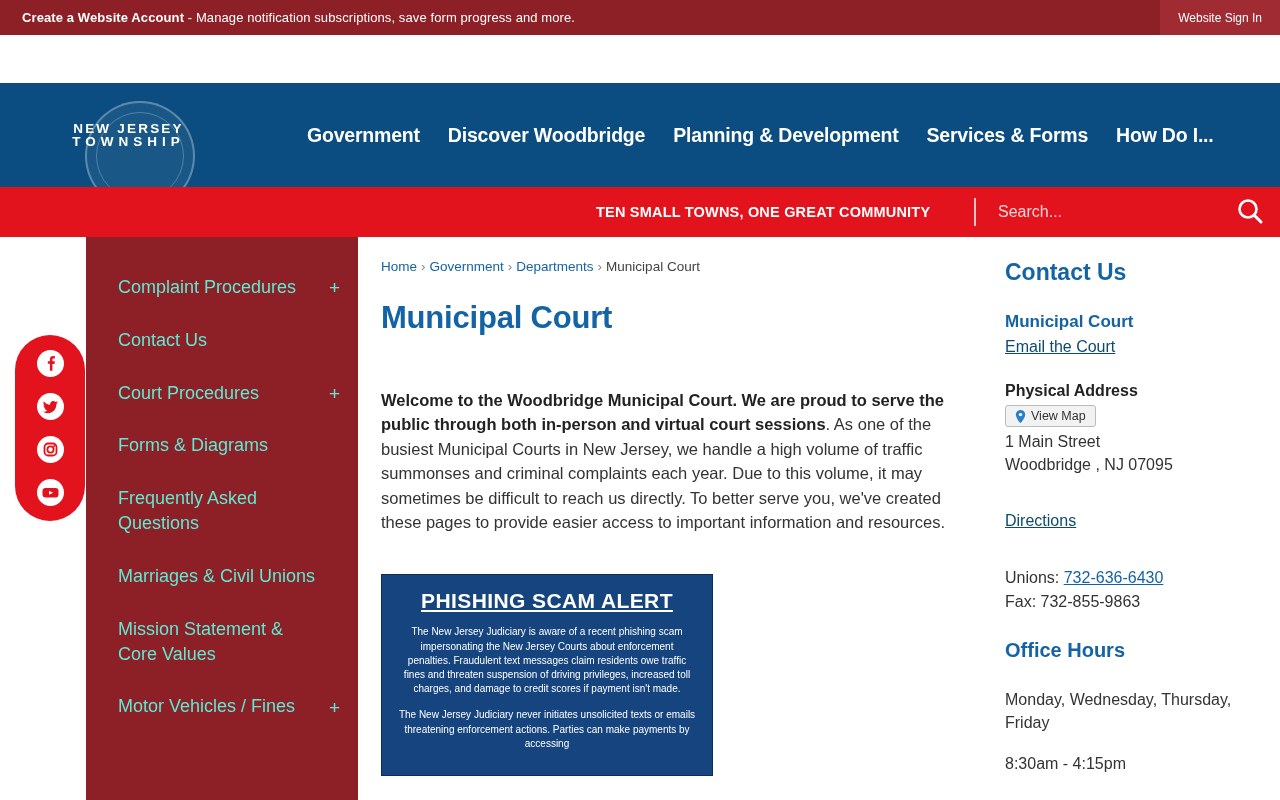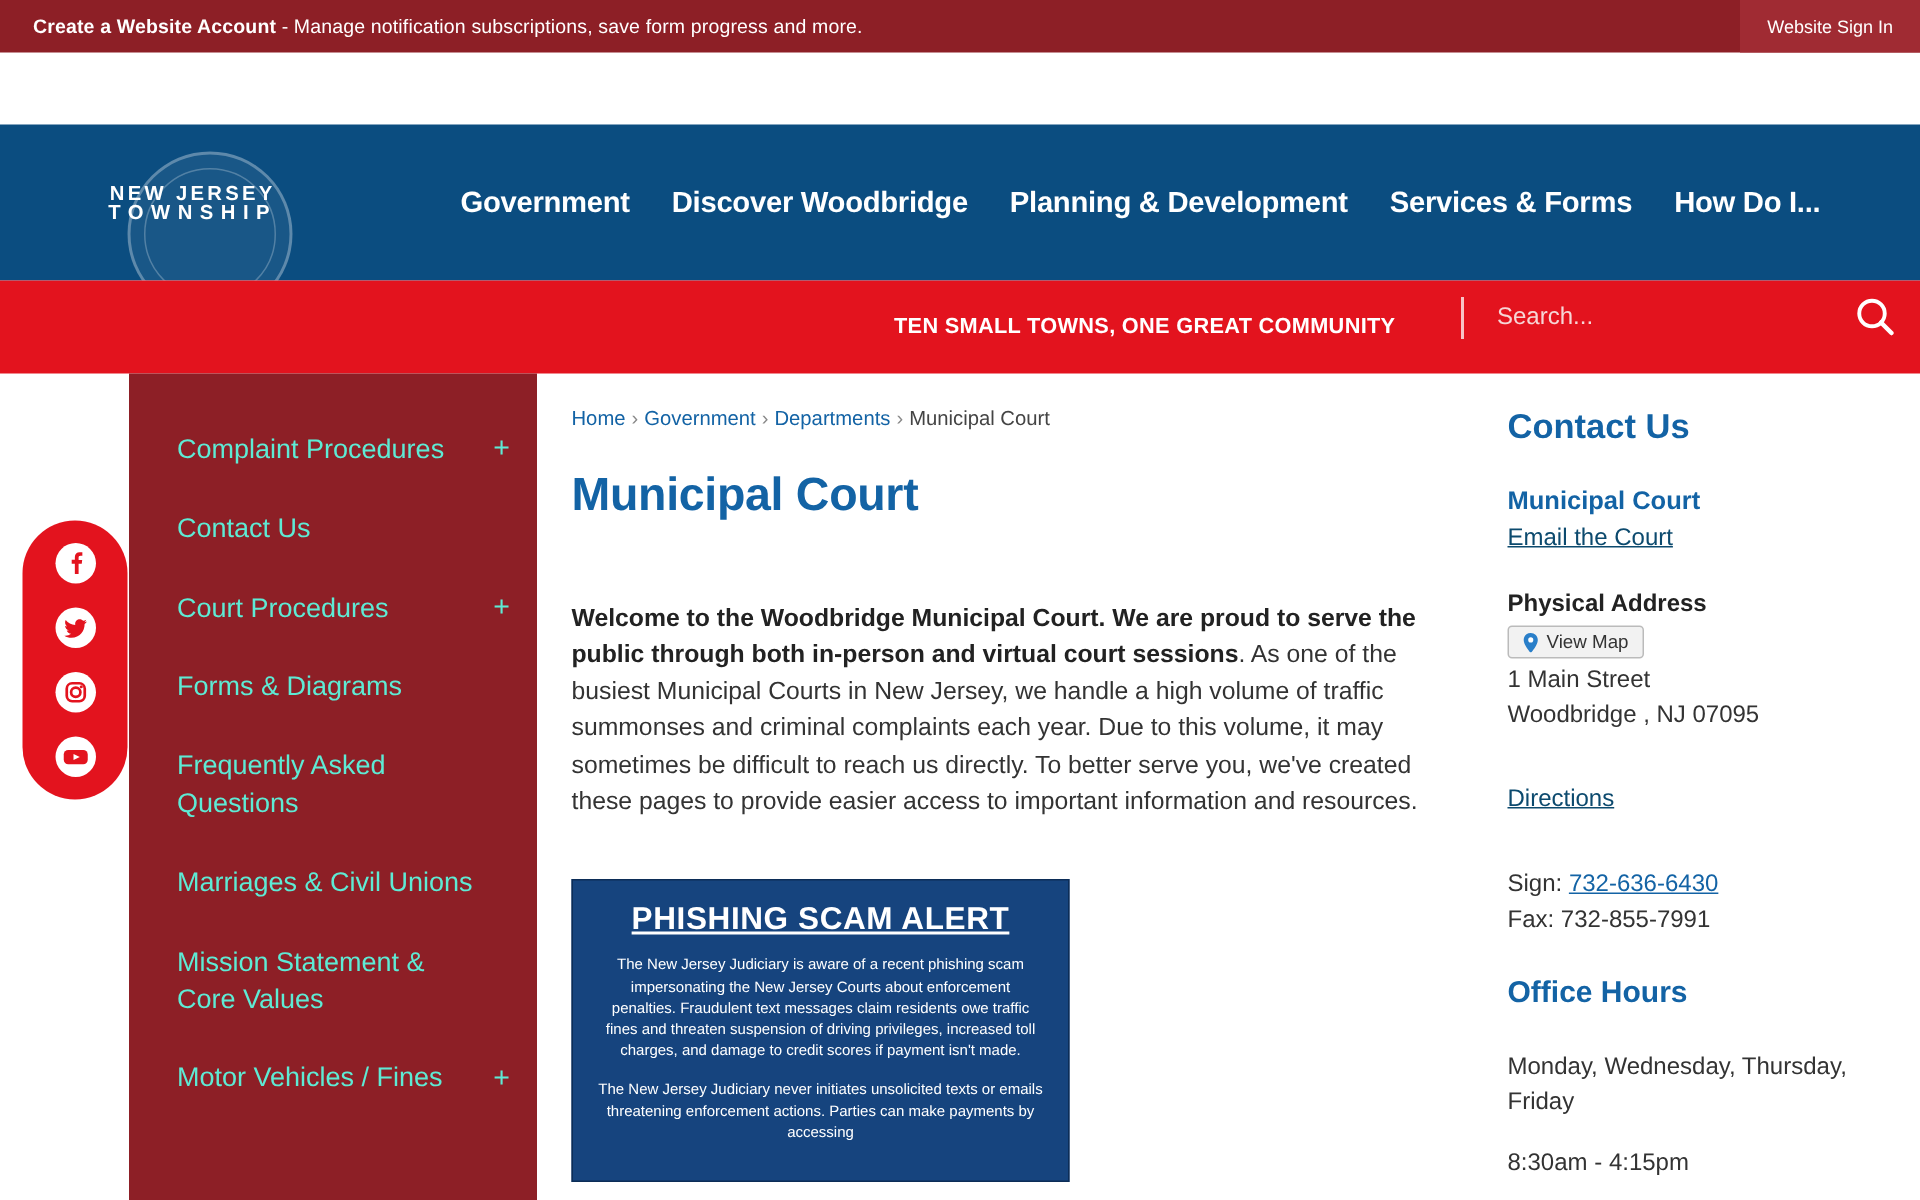--- a/index.html
+++ b/index.html
@@ -94,21 +94,21 @@
     font-size: 19.5px;
     font-weight: bold;
     padding: 0 14px;
     cursor: pointer;
     white-space: nowrap;
     letter-spacing: -0.2px;
   }
 
   
   .searchband {
-    height: 62px;
+    height: 50px;
     background: #e3131e;
     display: flex;
     align-items: center;
     position: relative;
   }
   .tagline {
     position: absolute;
     left: 596px;
     color: #fff;
     font-weight: bold;
@@ -444,22 +444,22 @@
     <div class="rc-text">1 Main Street</div>
     <div class="rc-text">Woodbridge , NJ 07095</div>
 
     <div class="rc-gap"></div>
     <div class="rc-gap"></div>
     <a class="rc-link">Directions</a>
 
     <div class="rc-gap"></div>
     <div class="rc-gap"></div>
     <div class="rc-text">
-      <span>Sign: </span><a class="phone-link">732-636-6430</a>
-    </div>
-    <div class="rc-text">Fax: 732-855-7991</div>
+      <span>Unions: </span><a class="phone-link">732-636-6430</a>
+    </div>
+    <div class="rc-text">Fax: 732-855-9863</div>
 
     <div class="rc-hours-title">Office Hours</div>
     <div class="rc-text">Monday, Wednesday, Thursday, Friday</div>
     <div class="rc-gap"></div>
     <div class="rc-text">8:30am - 4:15pm</div>
   </div>
 </div>
 
 </body></html>

